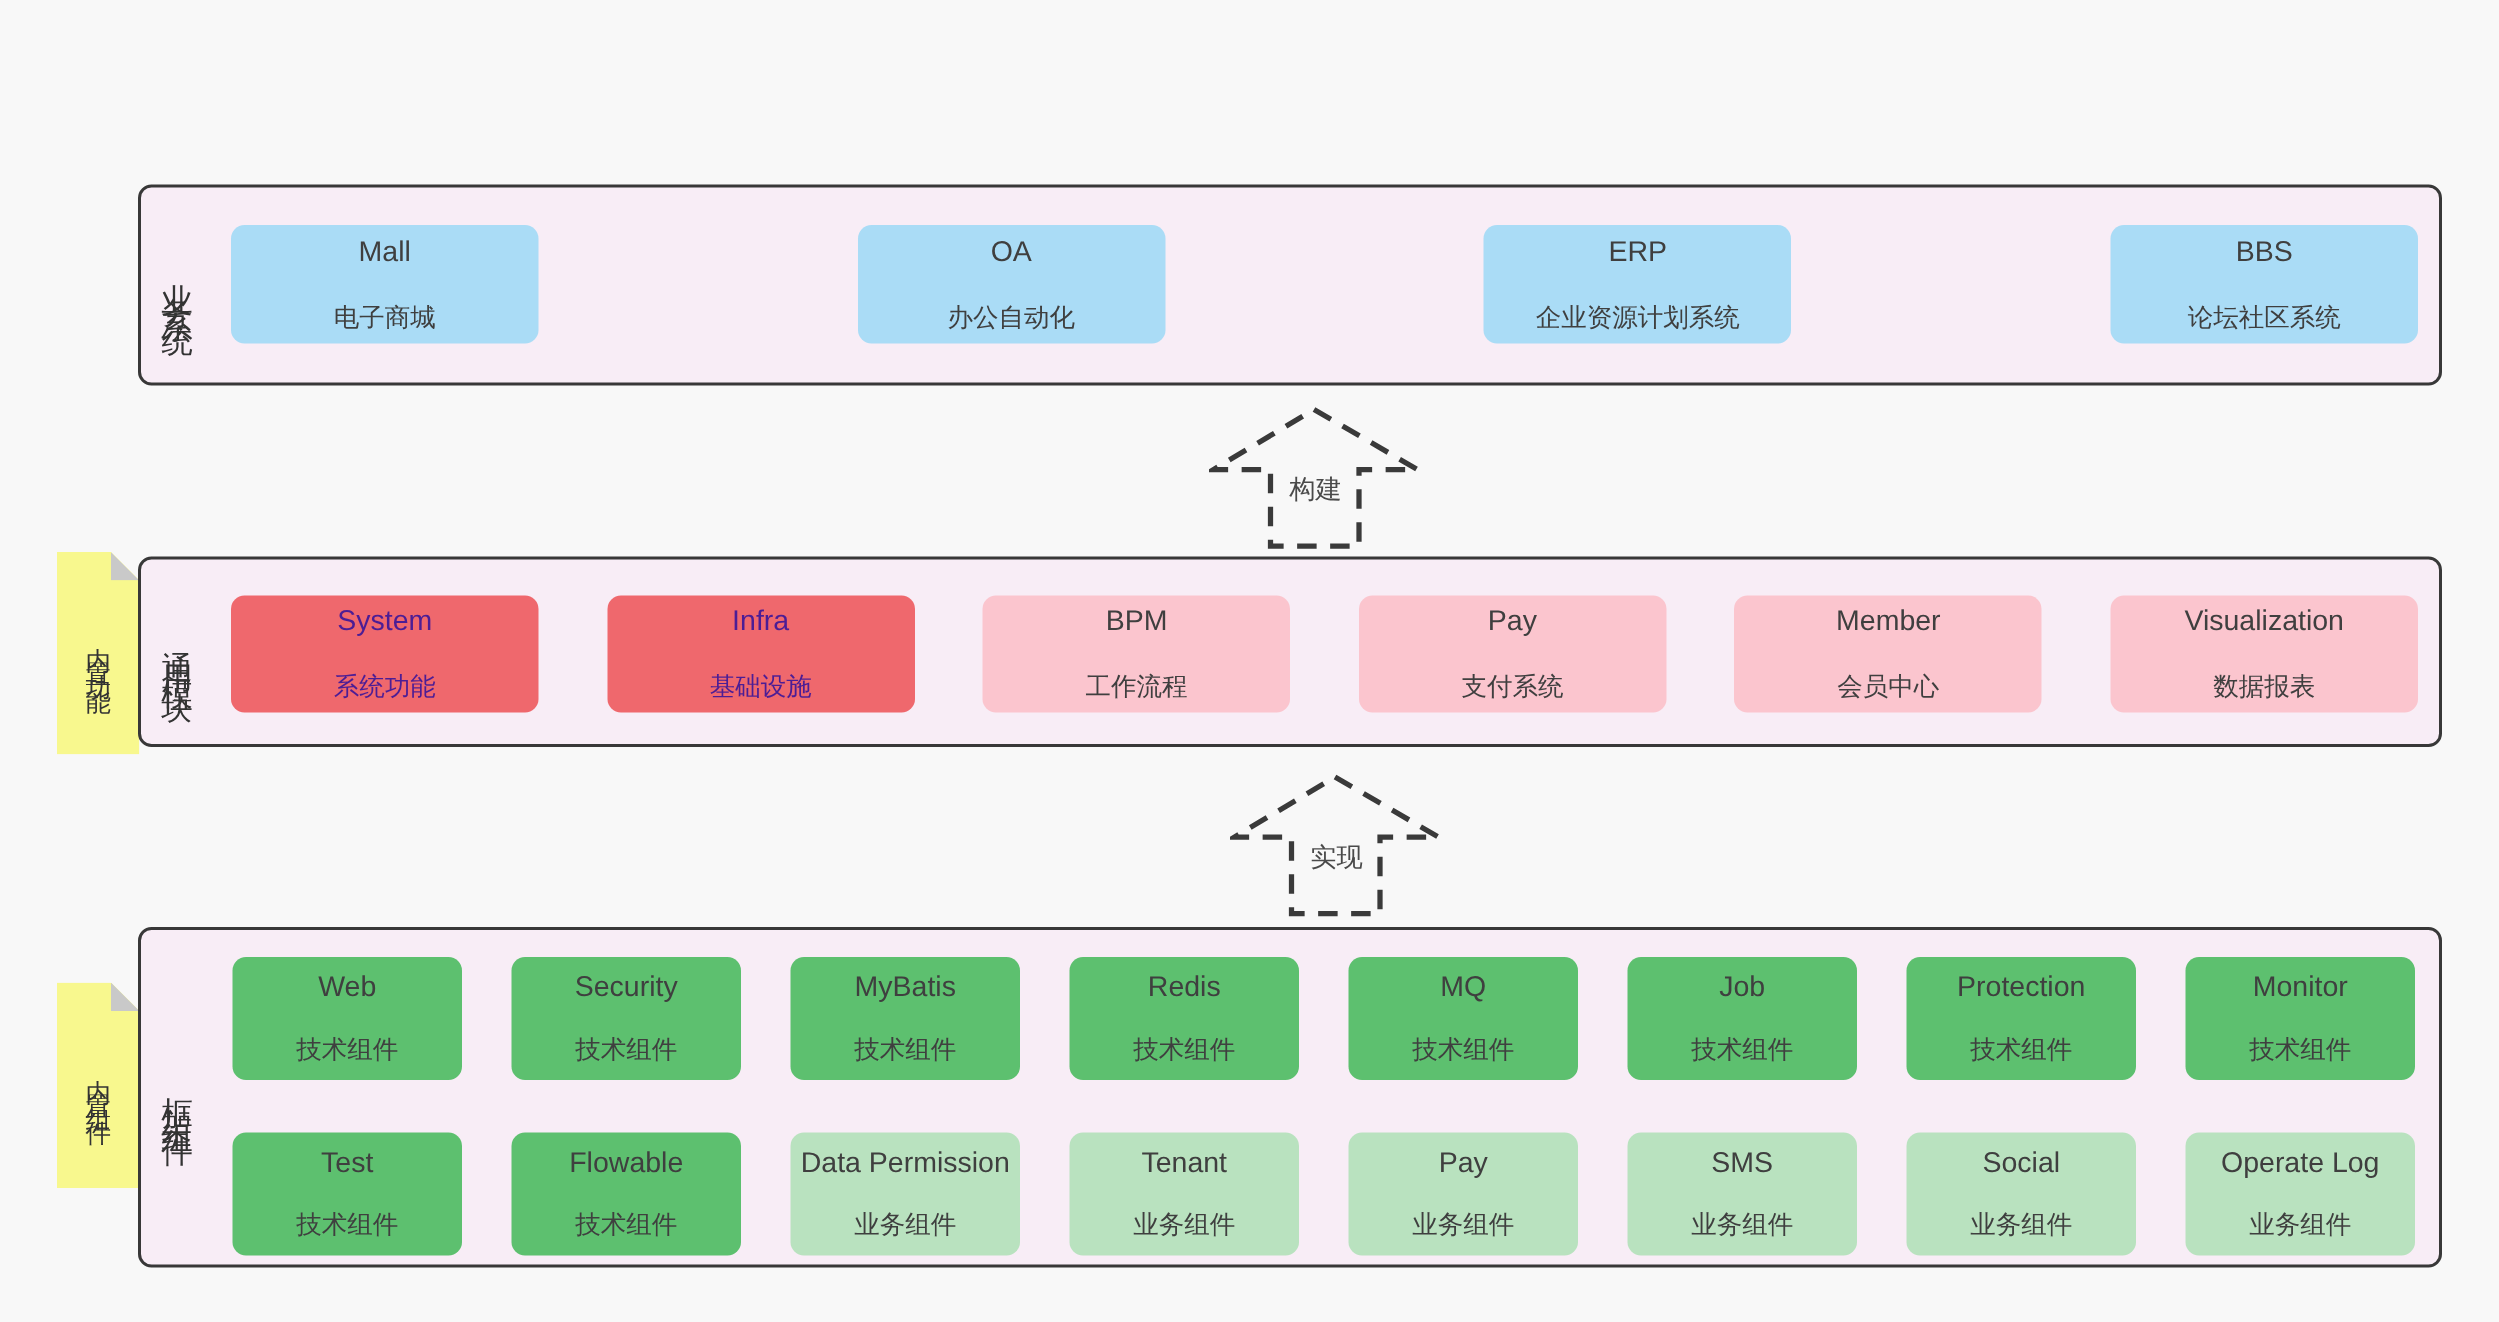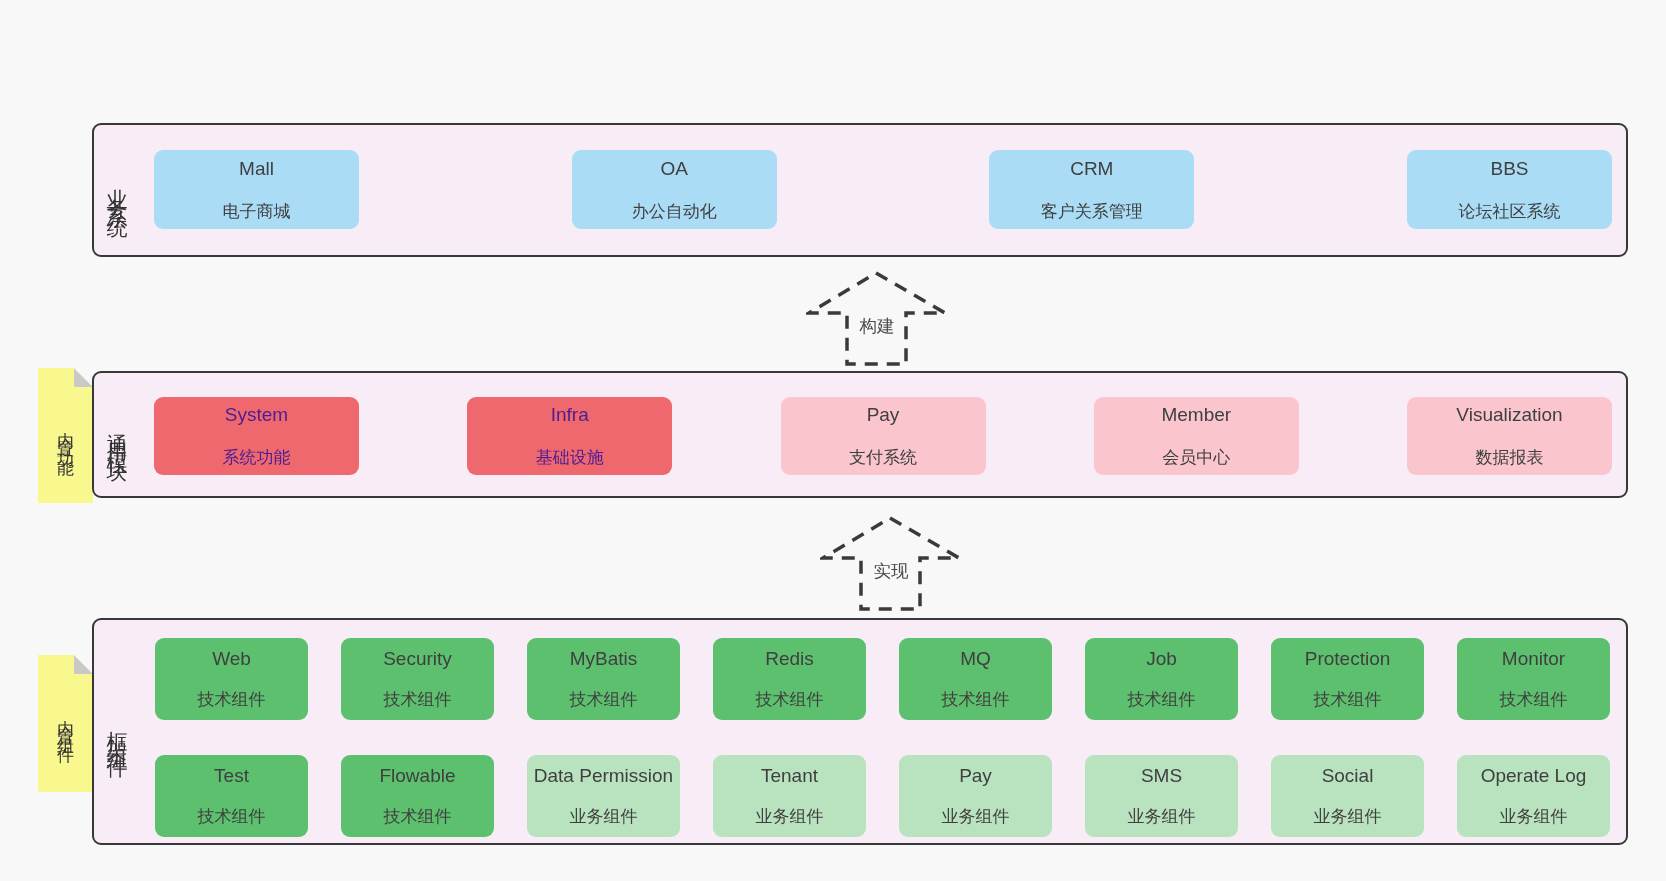--- a/index.html
+++ b/index.html
@@ -99,22 +99,22 @@
     <div class="boxes">
       <div class="box">
         <span class="t">Mall</span>
         <span class="s">电子商城</span>
       </div>
       <div class="box">
         <span class="t">OA</span>
         <span class="s">办公自动化</span>
       </div>
       <div class="box">
-        <span class="t">CRM</span>
-        <span class="s">客户关系管理</span>
+        <span class="t">ERP</span>
+        <span class="s">企业资源计划系统</span>
       </div>
       <div class="box">
         <span class="t">BBS</span>
         <span class="s">论坛社区系统</span>
       </div>
     </div>
   </div>
 
   <div class="arrow" id="arrow1">
     <svg viewBox="0 0 142 97">
@@ -128,20 +128,24 @@
     <div class="boxes">
       <div class="box red">
         <span class="t">System</span>
         <span class="s">系统功能</span>
       </div>
       <div class="box red">
         <span class="t">Infra</span>
         <span class="s">基础设施</span>
       </div>
       <div class="box pink">
+        <span class="t">BPM</span>
+        <span class="s">工作流程</span>
+      </div>
+      <div class="box pink">
         <span class="t">Pay</span>
         <span class="s">支付系统</span>
       </div>
       <div class="box pink">
         <span class="t">Member</span>
         <span class="s">会员中心</span>
       </div>
       <div class="box pink">
         <span class="t">Visualization</span>
         <span class="s">数据报表</span>

